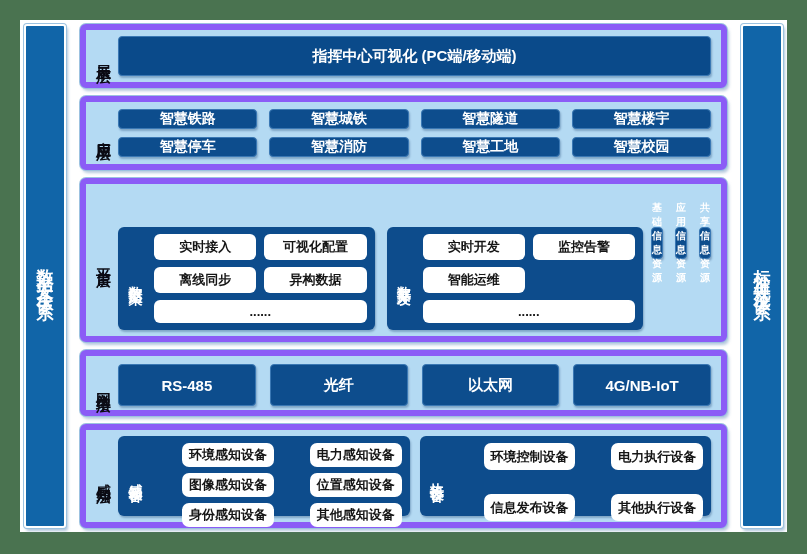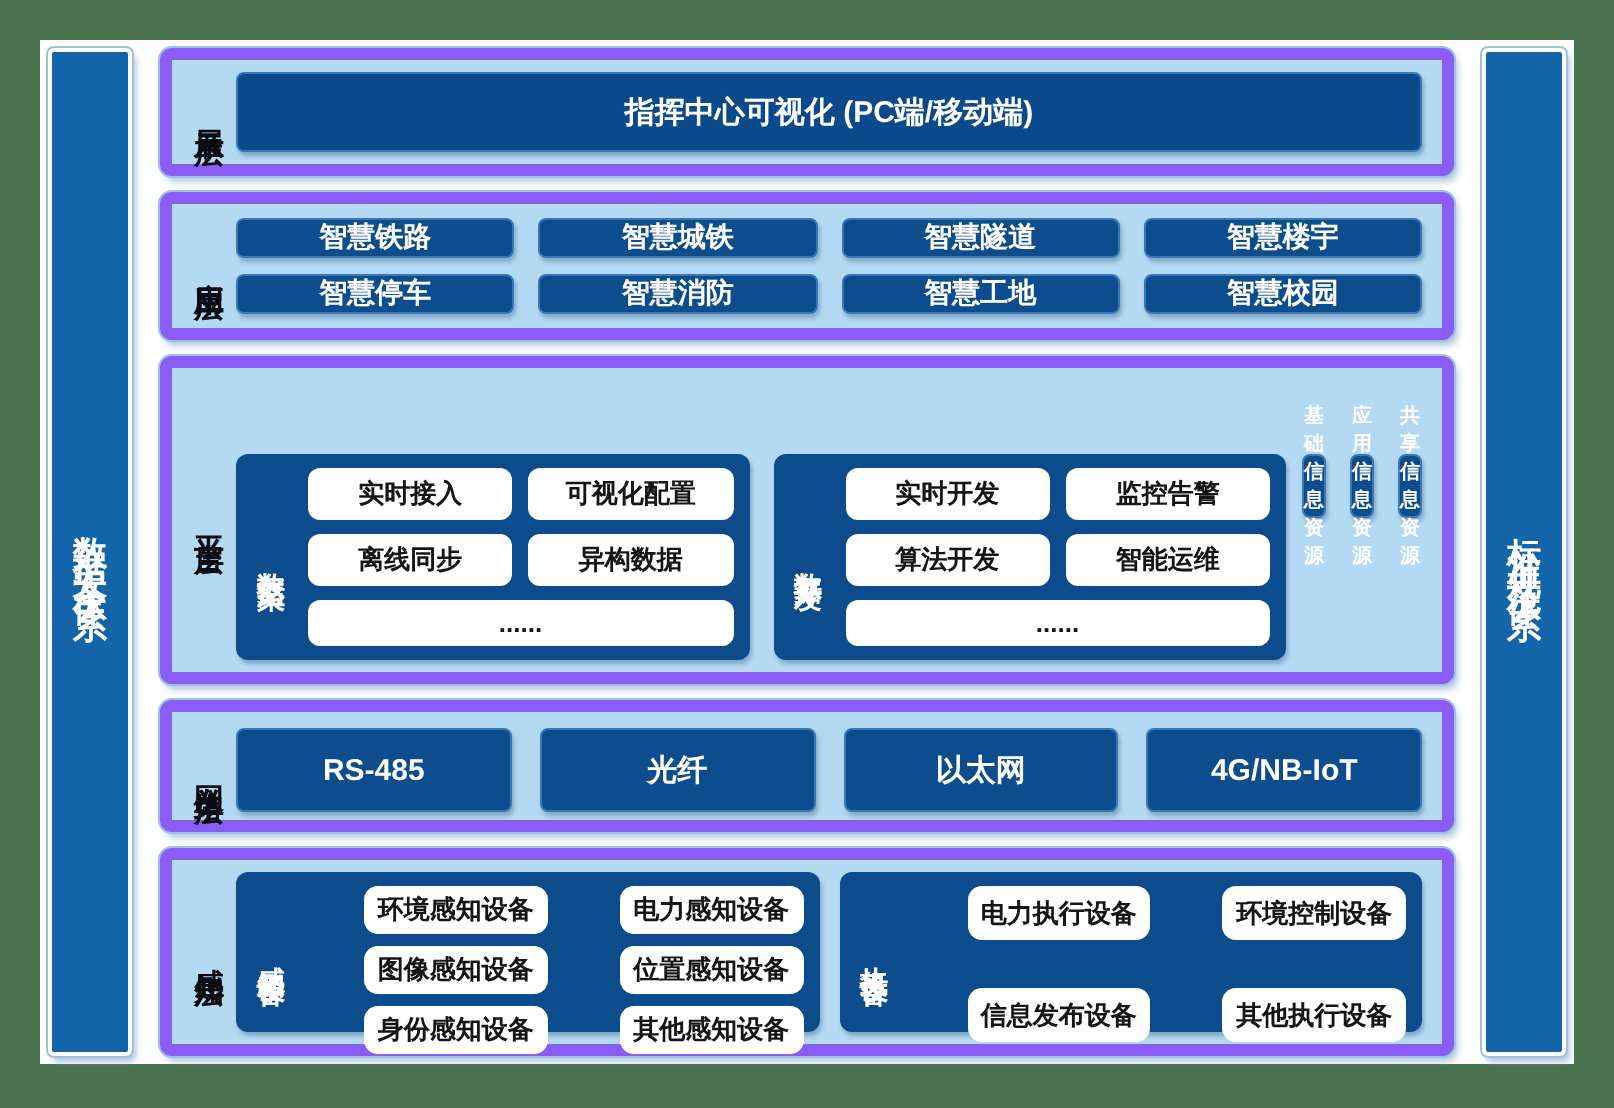--- a/index.html
+++ b/index.html
@@ -127,21 +127,20 @@
               </div>
             </div>
 
             <div class="group-box">
               <div class="group-label">
                 <span>数据开发</span>
               </div>
               <div class="group-grid">
                 <div class="wbox">实时开发</div>
                 <div class="wbox">监控告警</div>
-                <div class="wbox">算法开发</div>
                 <div class="wbox">智能运维</div>
                 <div class="wbox span2">......</div>
               </div>
             </div>
 
           </div>
           <div class="res-row">
             <div class="dbox">基础信息资源</div>
             <div class="dbox">应用信息资源</div>
             <div class="dbox">共享信息资源</div>
@@ -180,22 +179,22 @@
                 <div class="wbox round">身份感知设备</div>
                 <div class="wbox round">其他感知设备</div>
               </div>
             </div>
 
             <div class="group-box">
               <div class="group-label">
                 <span>执行设备</span>
               </div>
               <div class="perc-grid-2">
+                <div class="wbox round">环境控制设备</div>
                 <div class="wbox round">电力执行设备</div>
-                <div class="wbox round">环境控制设备</div>
                 <div class="wbox round">信息发布设备</div>
                 <div class="wbox round">其他执行设备</div>
               </div>
             </div>
 
           </div>
         </div>
       </div>
 
     </div>

